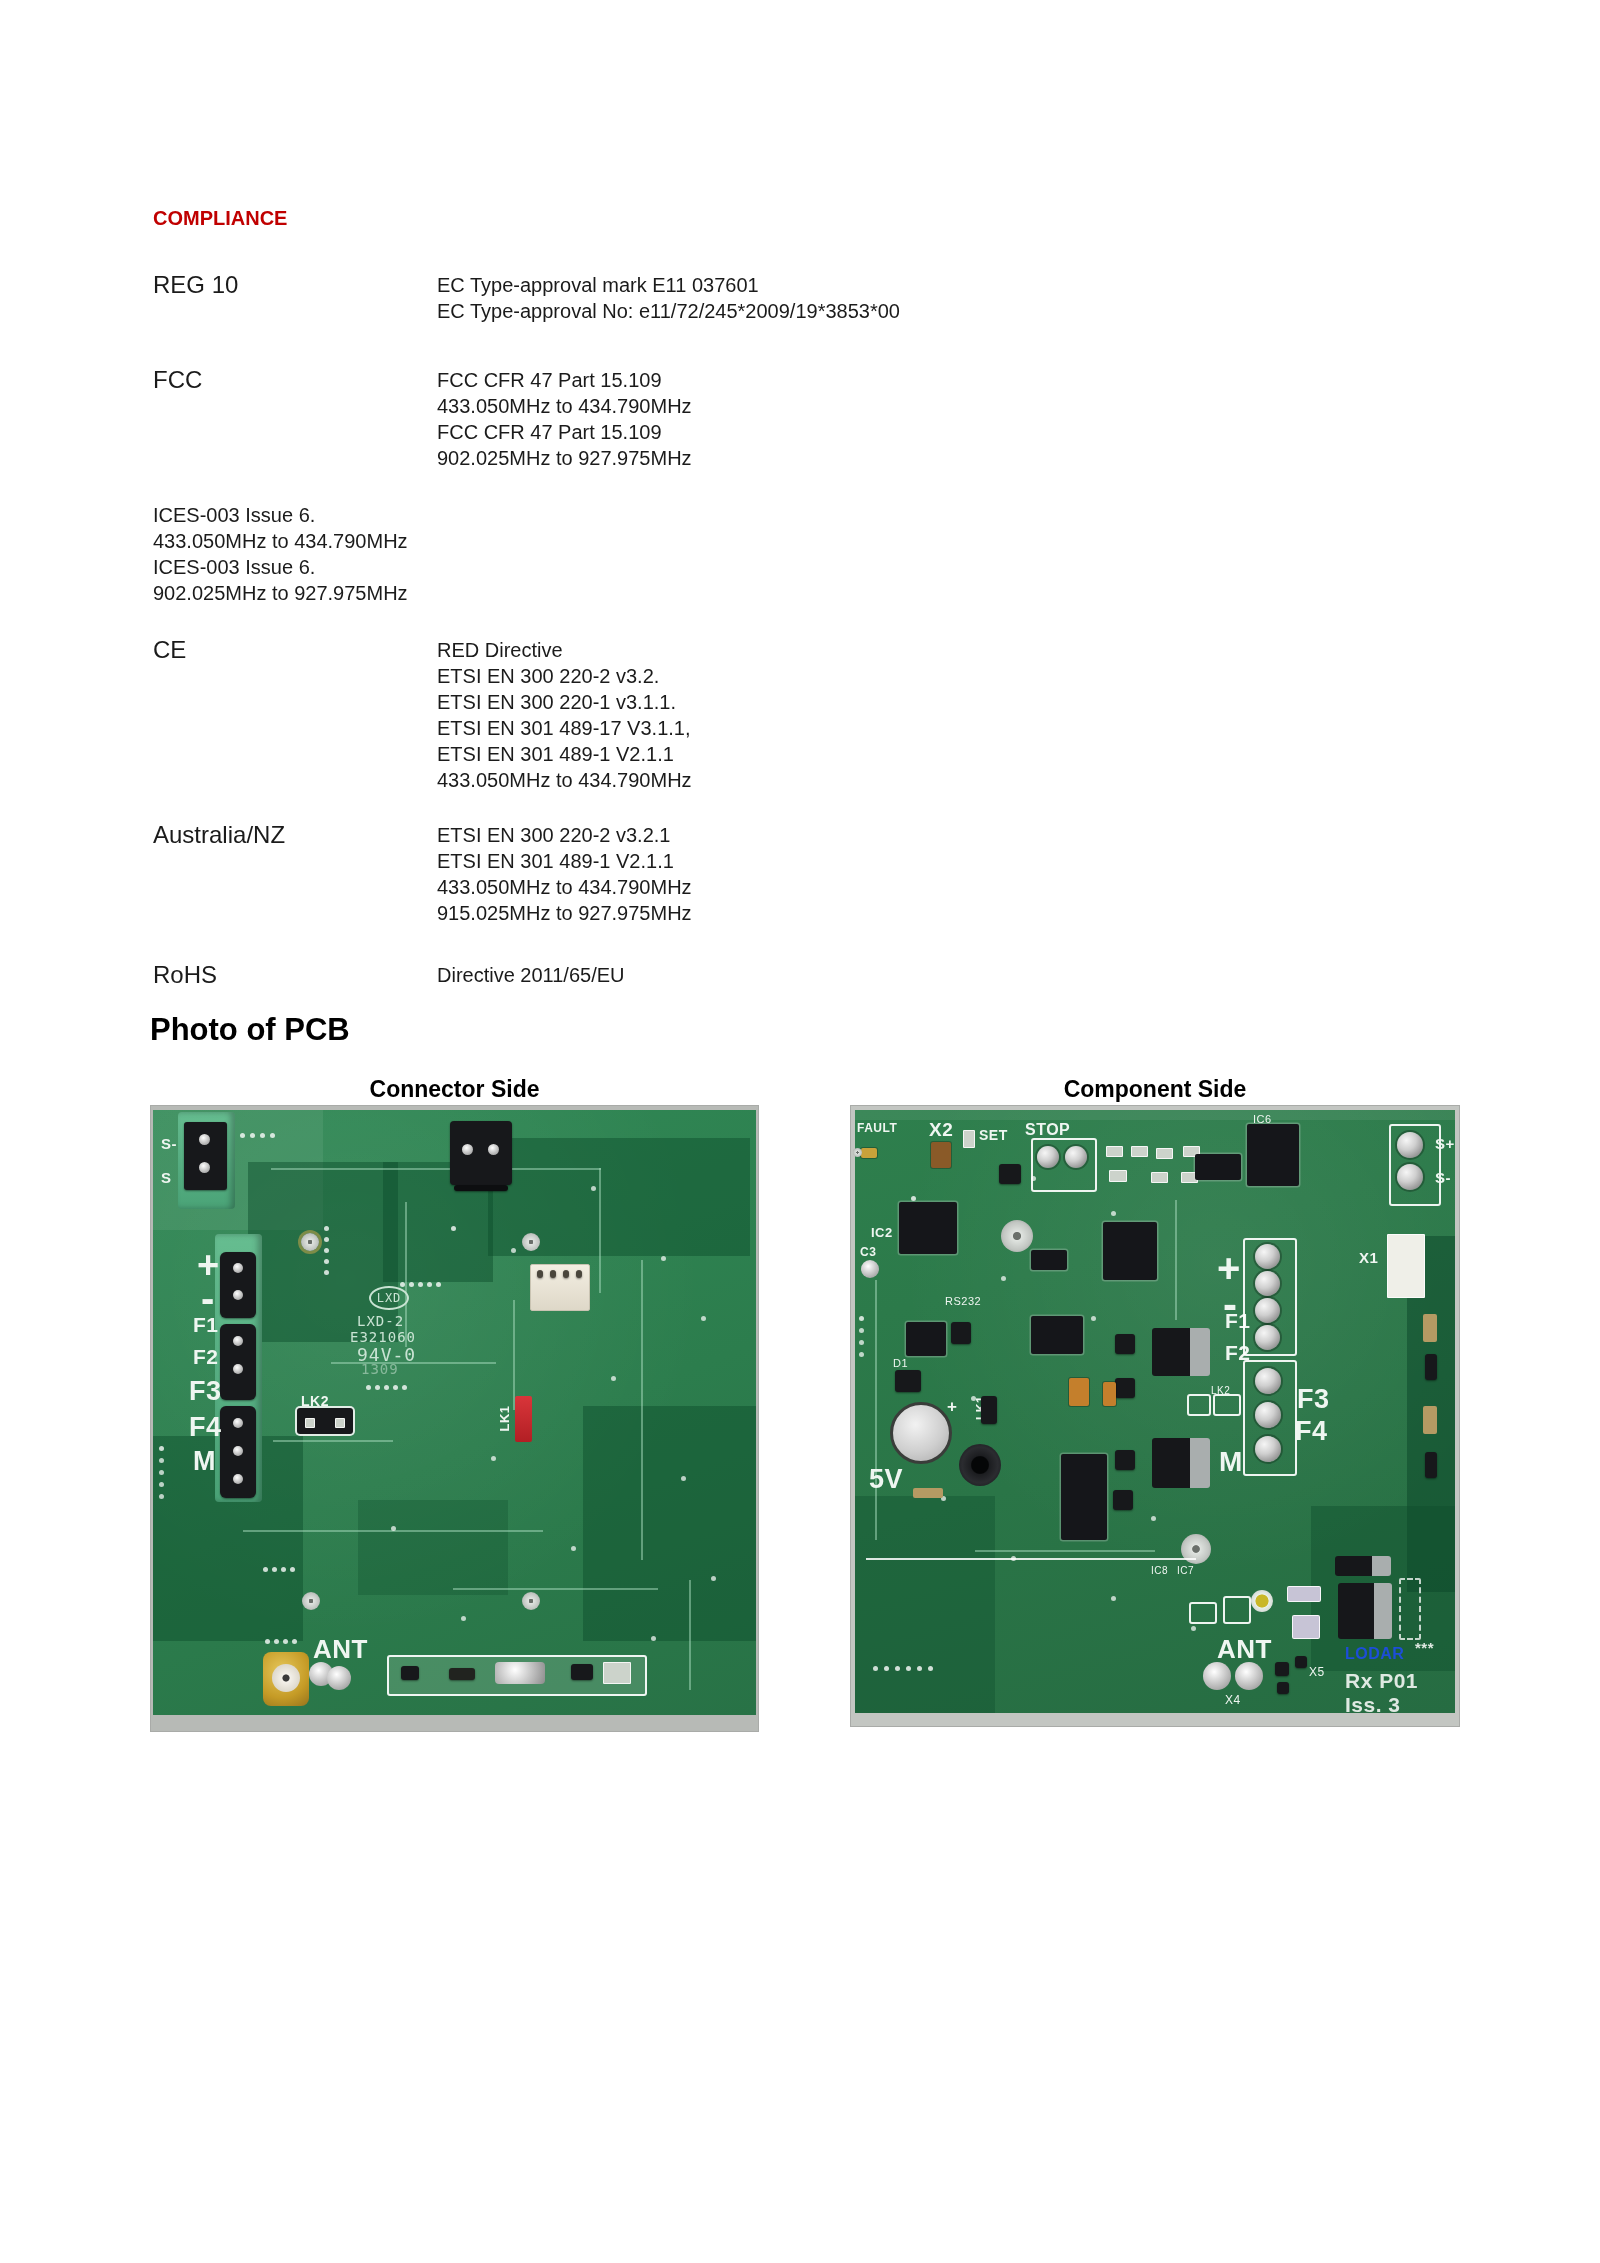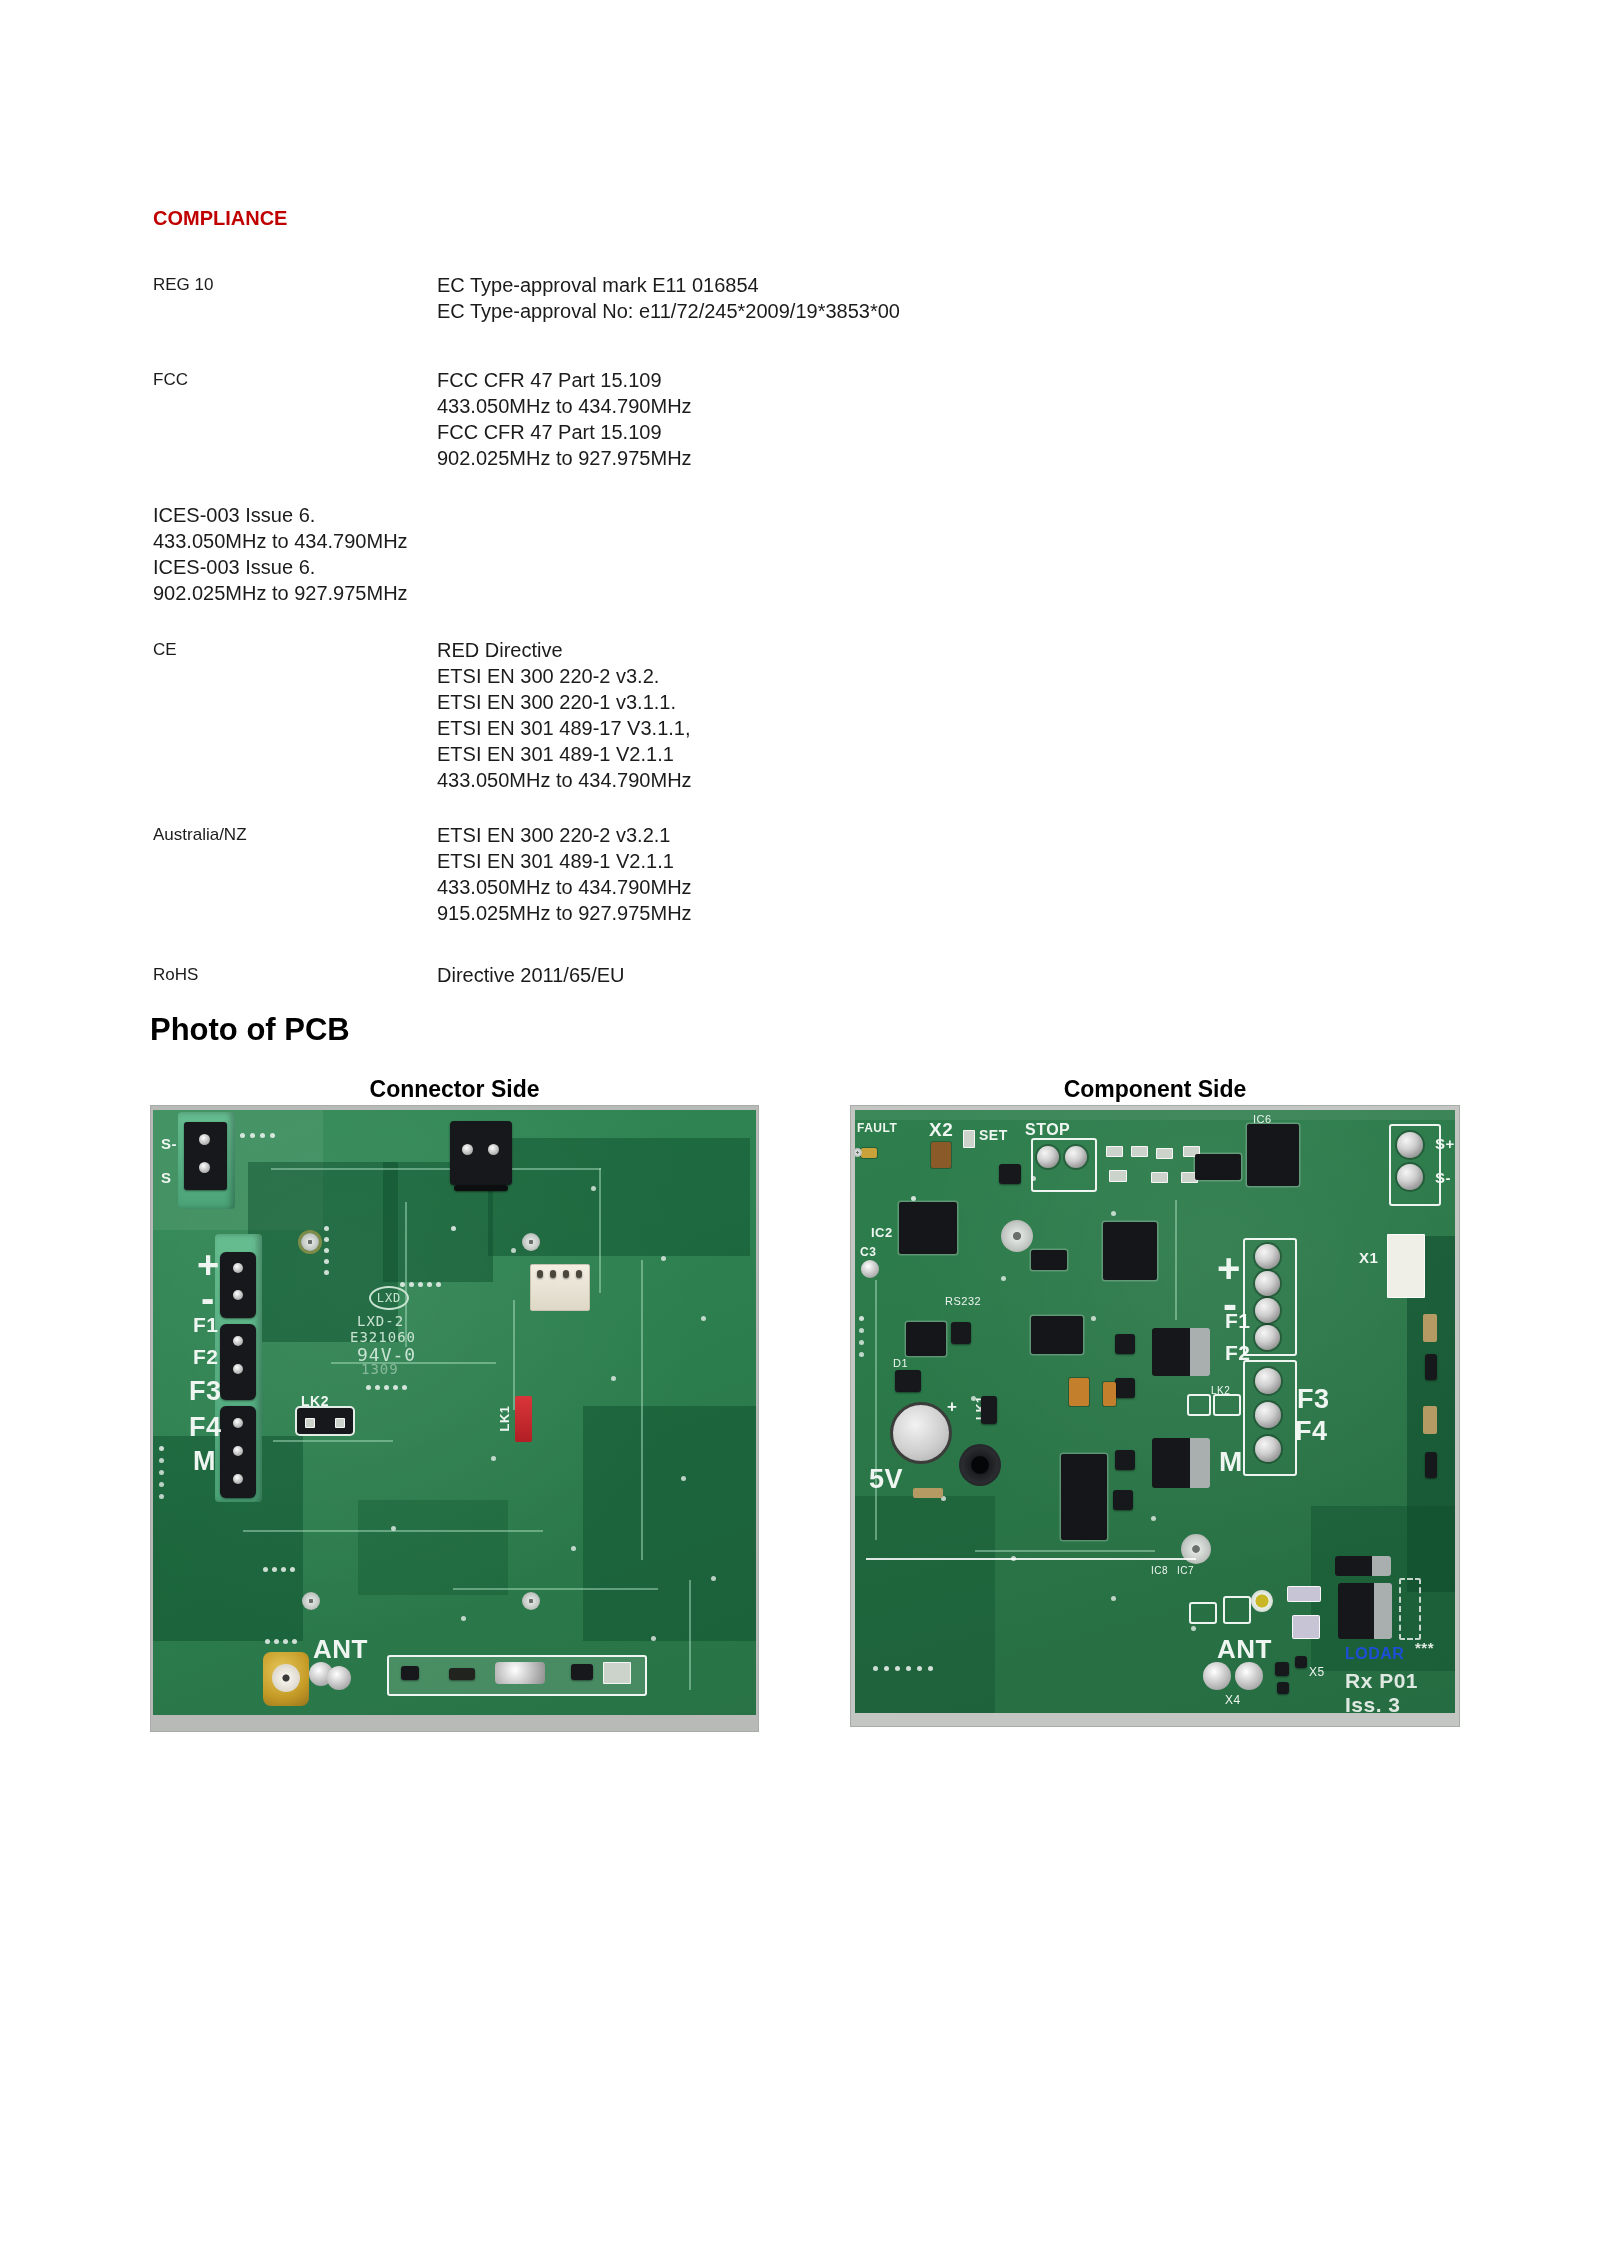--- a/index.html
+++ b/index.html
@@ -1,20 +1,20 @@
 <!DOCTYPE html>
 <html><head>
 <meta charset="utf-8">
 <style>
   html,body{margin:0;padding:0;background:#fff}
   .page{position:relative;width:1600px;height:2263px;background:#ffffff;
         font-family:"Liberation Sans",sans-serif;color:#1b1b1b;overflow:hidden}
   .heading{position:absolute;left:153px;top:207px;font-size:20px;font-weight:700;color:#C00000}
   .crow{position:absolute;left:153px;display:flex}
-  .clabel{width:284px;font-size:17px;line-height:26px}
+  .clabel{width:284px;font-size:24px;line-height:26px}
   .clines{font-size:20px;line-height:26px}
   .section-heading{position:absolute;left:150px;top:1012px;font-size:31px;font-weight:700;color:#000}
   .caption{position:absolute;top:1076px;font-size:23px;font-weight:700;text-align:center;color:#000}
   .footer{position:absolute;left:0;top:2162px;width:1600px;text-align:center;font-size:21px;color:#a8a8a8}
 
   .photo{position:absolute;background:#b7bab6;box-shadow:0 0 0 1px #a9aba8}
   .board{position:absolute;overflow:hidden;
      background:radial-gradient(circle at 32% 28%,rgba(255,255,255,.07),rgba(0,0,0,0) 60%),
                 linear-gradient(160deg,#318956 0%,#2c7d4d 55%,#287246 100%)}
   .board.dk{background:radial-gradient(circle at 60% 25%,rgba(255,255,255,.06),rgba(0,0,0,0) 55%),
@@ -55,21 +55,21 @@
 </head>
 <body>
 
 <div class="page">
 
   <div class="heading">COMPLIANCE</div>
 
   <div class="crow" style="top:272px">
     <div class="clabel">REG 10</div>
     <div class="clines">
-      <div>EC Type-approval mark E11 016854</div>
+      <div>EC Type-approval mark E11 037601</div>
       <div>EC Type-approval No: e11/72/245*2009/19*3853*00</div>
     </div>
   </div>
 
   <div class="crow" style="top:367px">
     <div class="clabel">FCC</div>
     <div class="clines">
       <div>FCC CFR 47 Part 15.109</div>
       <div>433.050MHz to 434.790MHz</div>
       <div>FCC CFR 47 Part 15.109</div>

